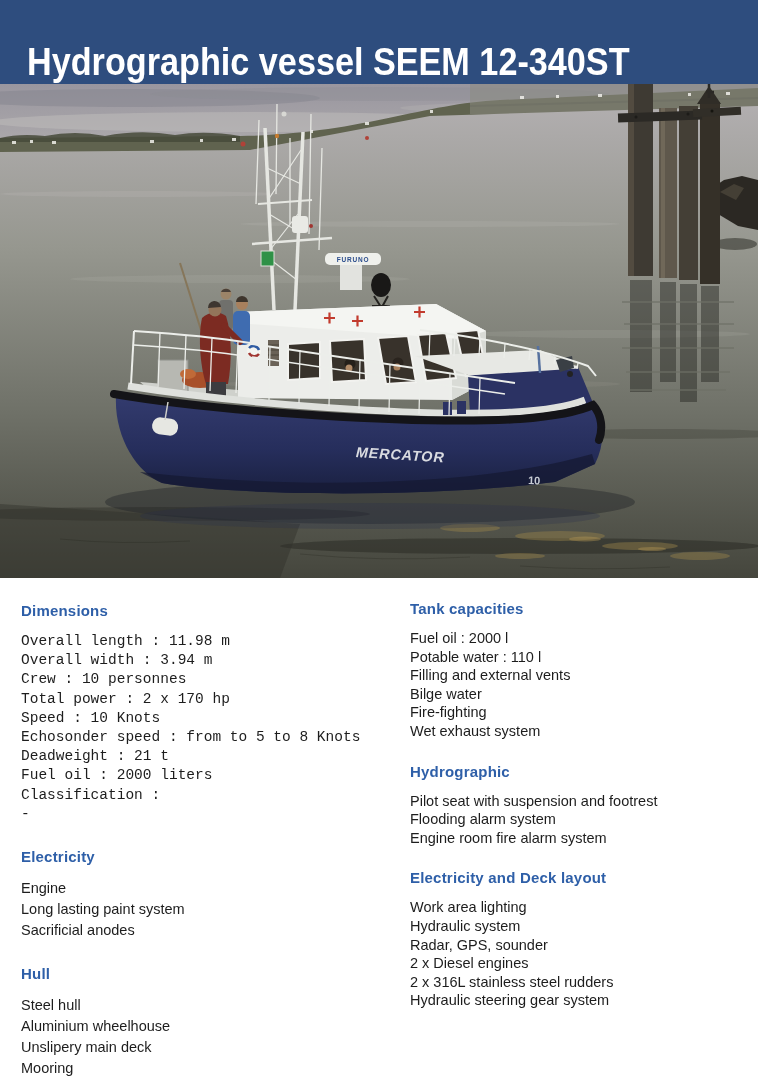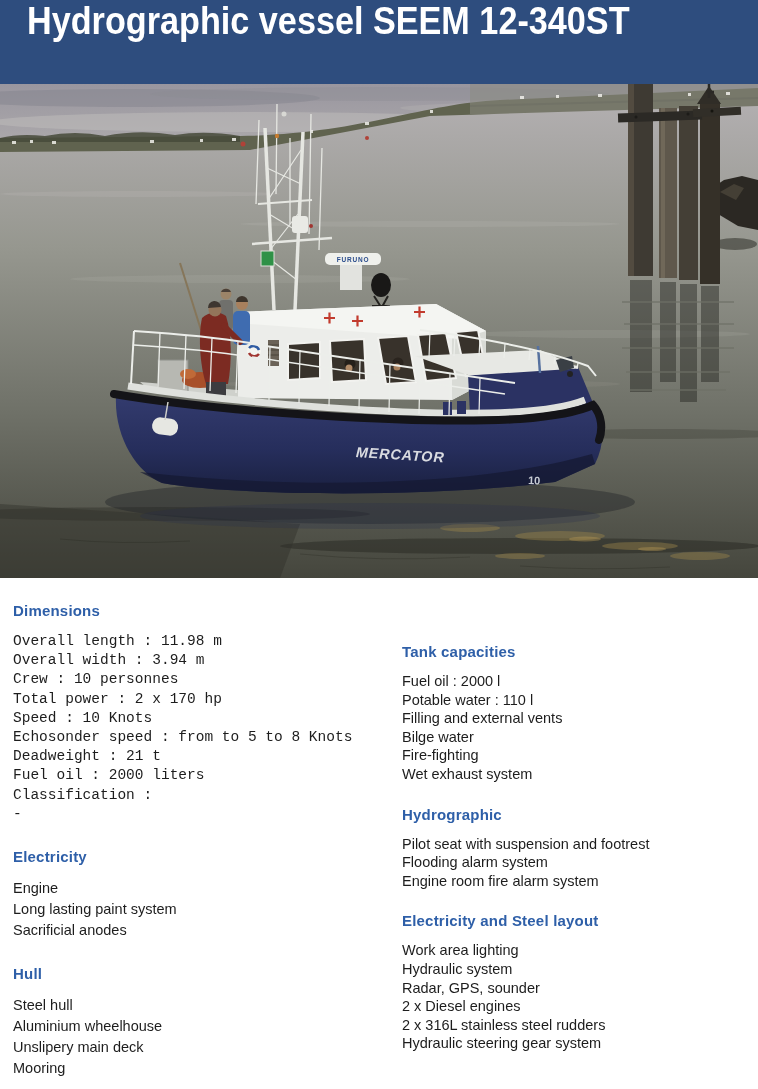--- a/index.html
+++ b/index.html
@@ -1,33 +1,33 @@
 <!DOCTYPE html>
 <html><head>
 <meta charset="utf-8">
 <style>
   html,body { margin:0; padding:0; background:#ffffff; }
   .page {
     width:758px; height:1089px; position:relative; overflow:hidden;
     background:#ffffff; font-family:"Liberation Sans", sans-serif;
   }
   .banner {
-    height:84px; background:#2e4d7e; display:flex; align-items:flex-start;
+    height:84px; background:#2e4d7e; display:flex; align-items:flex-end;
     padding-left:27px; box-sizing:border-box;
   }
   .banner h1 {
     margin:0; color:#ffffff; font-size:38px; font-weight:bold;
     transform:scaleX(.9); transform-origin:left center; white-space:nowrap;
     letter-spacing:0px;
   }
   .photo { display:block; width:758px; height:494px; }
   .photo svg { display:block; }
-  .content { display:flex; padding:0 13px; box-sizing:border-box; }
+  .content { display:flex; padding:0 21px; box-sizing:border-box; }
   .col-left { width:389px; }
-  .col-right { flex:1;margin-top:43px; }
+  .col-right { flex:1; }
   .content h2 {
     font-size:15px; color:#2e5fa8; font-weight:bold; letter-spacing:.2px;
   }
   .col-left h2 { margin:24px 0 13px; }
   .col-right h2 { margin:22px 0 12px; }
   .item { font-size:14.5px; color:#1d1d1d; line-height:21px; }
   .sec-dimensions .item { line-height:19.2px;font-family:Liberation Mono, monospace; }
   .col-right .item { line-height:18.6px; }
 </style>
 </head>
@@ -315,21 +315,21 @@
         <div class="item">Fire-fighting</div>
         <div class="item">Wet exhaust system</div>
       </div>
       <div class="sec">
         <h2>Hydrographic</h2>
         <div class="item">Pilot seat with suspension and footrest</div>
         <div class="item">Flooding alarm system</div>
         <div class="item">Engine room fire alarm system</div>
       </div>
       <div class="sec">
-        <h2>Electricity and Steel layout</h2>
+        <h2>Electricity and Deck layout</h2>
         <div class="item">Work area lighting</div>
         <div class="item">Hydraulic system</div>
         <div class="item">Radar, GPS, sounder</div>
       </div>
       <div class="sec">
         <div class="item">2 x Diesel engines</div>
         <div class="item">2 x 316L stainless steel rudders</div>
         <div class="item">Hydraulic steering gear system</div>
       </div>
     </div>

